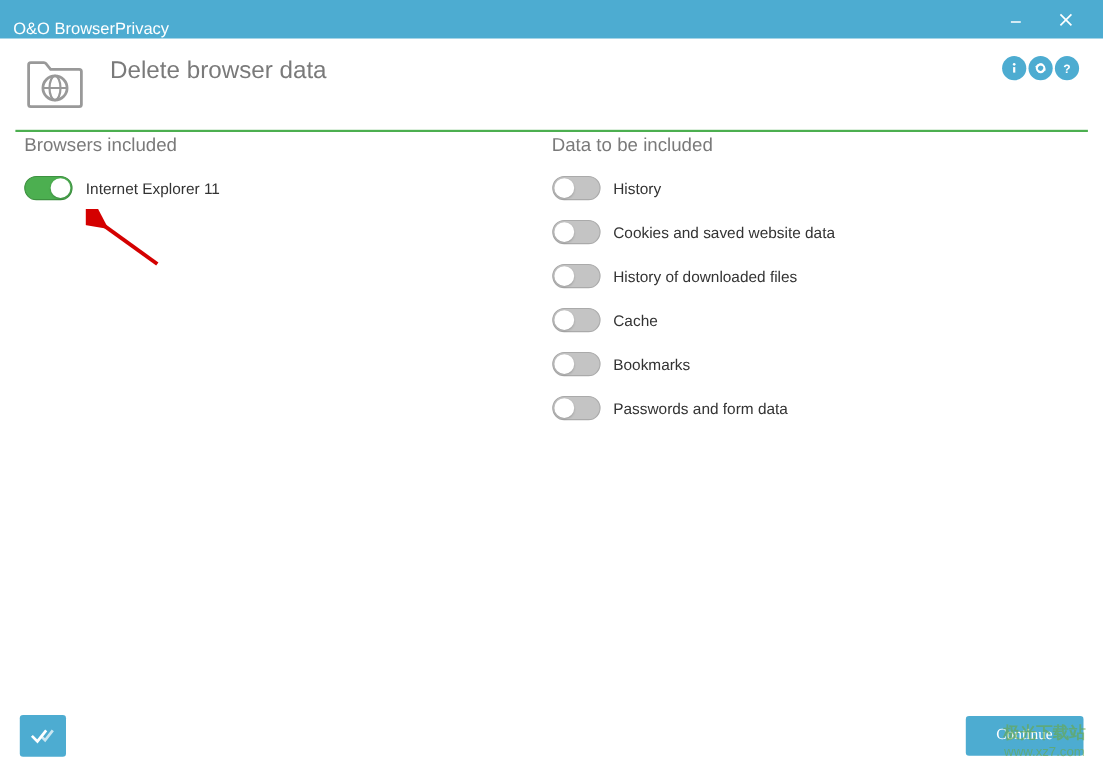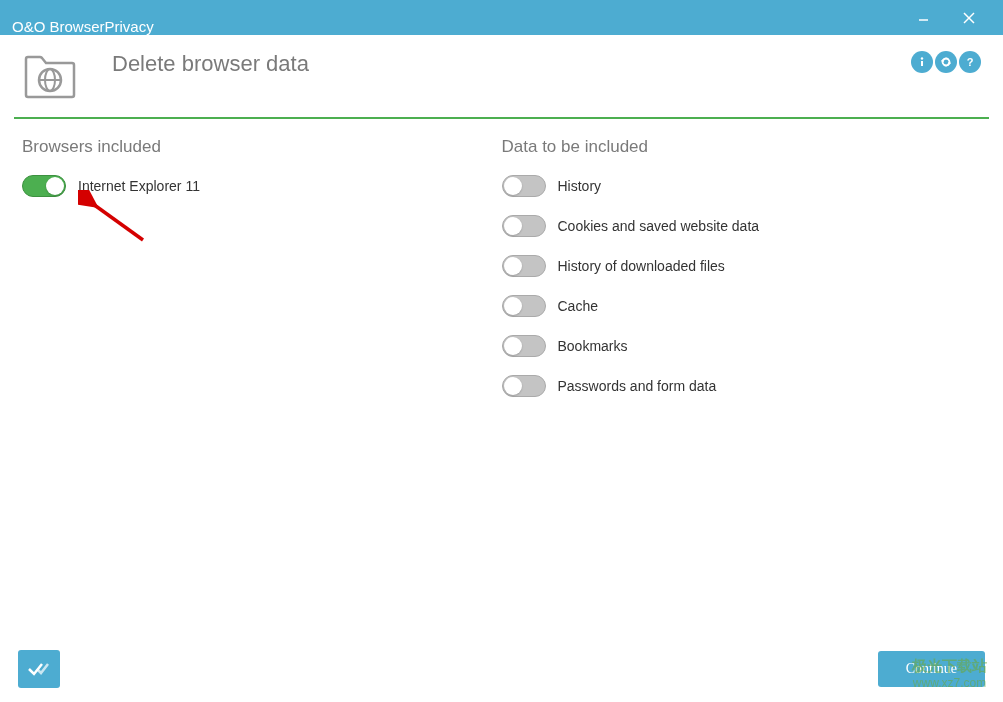--- a/index.html
+++ b/index.html
@@ -4,31 +4,31 @@
   <style>
     * { margin: 0; padding: 0; box-sizing: border-box; }
     body { font-family: "Segoe UI", Arial, sans-serif; background: #fff; width: 1003px; height: 702px; overflow: hidden; position: relative; }
     
     .titlebar { height: 35px; background: #4dacd1; display: flex; align-items: flex-end; padding: 0 12px; color: #fff; gap: 36px; }
     .titlebar-title { font-size: 15px; flex: 1; }
     .titlebar-controls { display: flex; gap: 0; }
     .titlebar-btn { width: 45px; height: 35px; display: flex; align-items: center; justify-content: center; cursor: pointer; }
     .titlebar-btn svg { stroke: #fff; }
     
-    .header { display: flex; padding: 16px 22px 12px 22px; gap: 34px; }
+    .header { display: flex; padding: 16px 22px 12px 22px; gap: 22px; }
     .header-icon-wrap { flex-shrink: 0; }
     .header-content { flex: 1; }
     .header-title { font-size: 22px; color: #7a7a7a; font-weight: 400; margin-bottom: 6px; }
     .header-desc { font-size: 14px; color: #555; line-height: 1.35; }
     .header-actions { display: flex; gap: 2px; align-items: flex-start; }
     .round-btn { width: 22px; height: 22px; border-radius: 50%; background: #4dacd1; display: flex; align-items: center; justify-content: center; cursor: pointer; }
     
     .divider { height: 2px; background: #4caf50; margin: 0 14px 0 14px; }
     
-    .main { display: flex; padding: 18px 22px; gap: 0; }
+    .main { display: flex; padding: 2px 22px; gap: 0; }
     .col { flex: 1; }
     .col-title { font-size: 17px; color: #7a7a7a; font-weight: 400; margin-bottom: 18px; }
     
     .toggle-row { display: flex; align-items: center; gap: 12px; margin-bottom: 18px; }
     .toggle { width: 44px; height: 22px; border-radius: 11px; position: relative; cursor: pointer; flex-shrink: 0; }
     .toggle.on { background: #4caf50; border: 1px solid #3d9140; }
     .toggle.off { background: #c4c4c4; border: 1px solid #aaa; }
     .toggle-knob { width: 18px; height: 18px; border-radius: 50%; background: #fff; position: absolute; top: 1px; box-shadow: 0 1px 2px rgba(0,0,0,0.2); }
     .toggle.on .toggle-knob { right: 1px; }
     .toggle.off .toggle-knob { left: 1px; }

